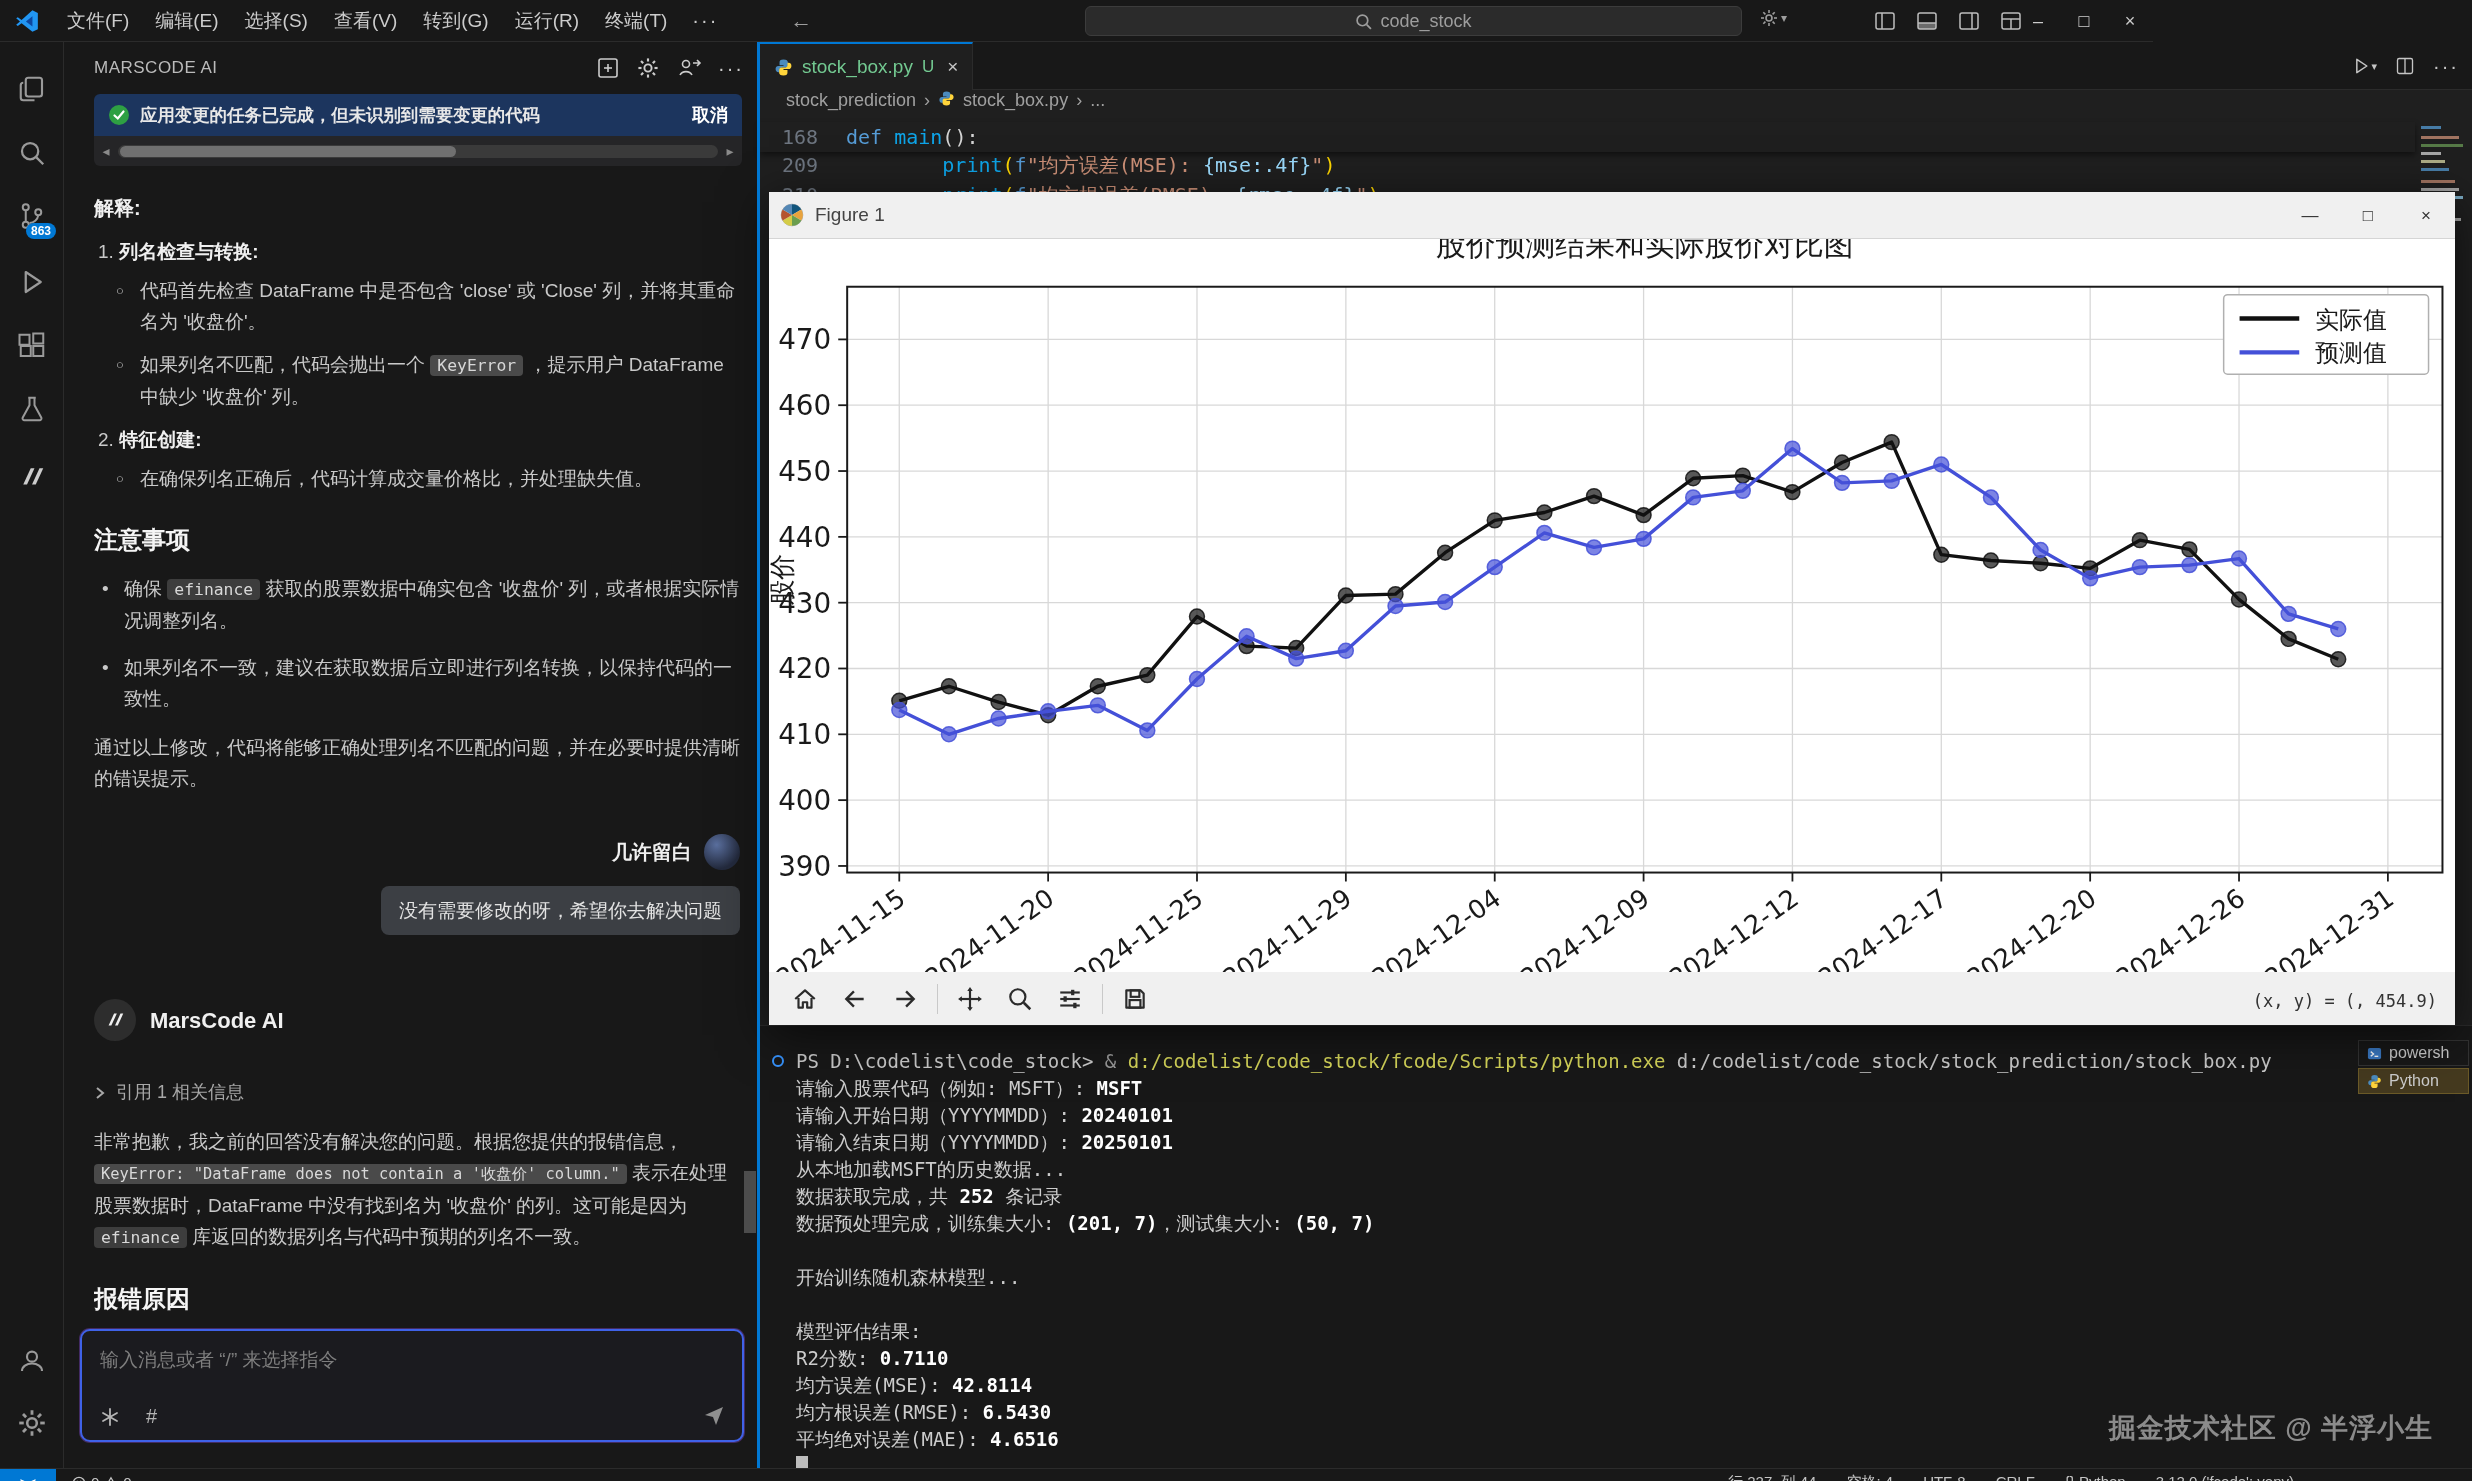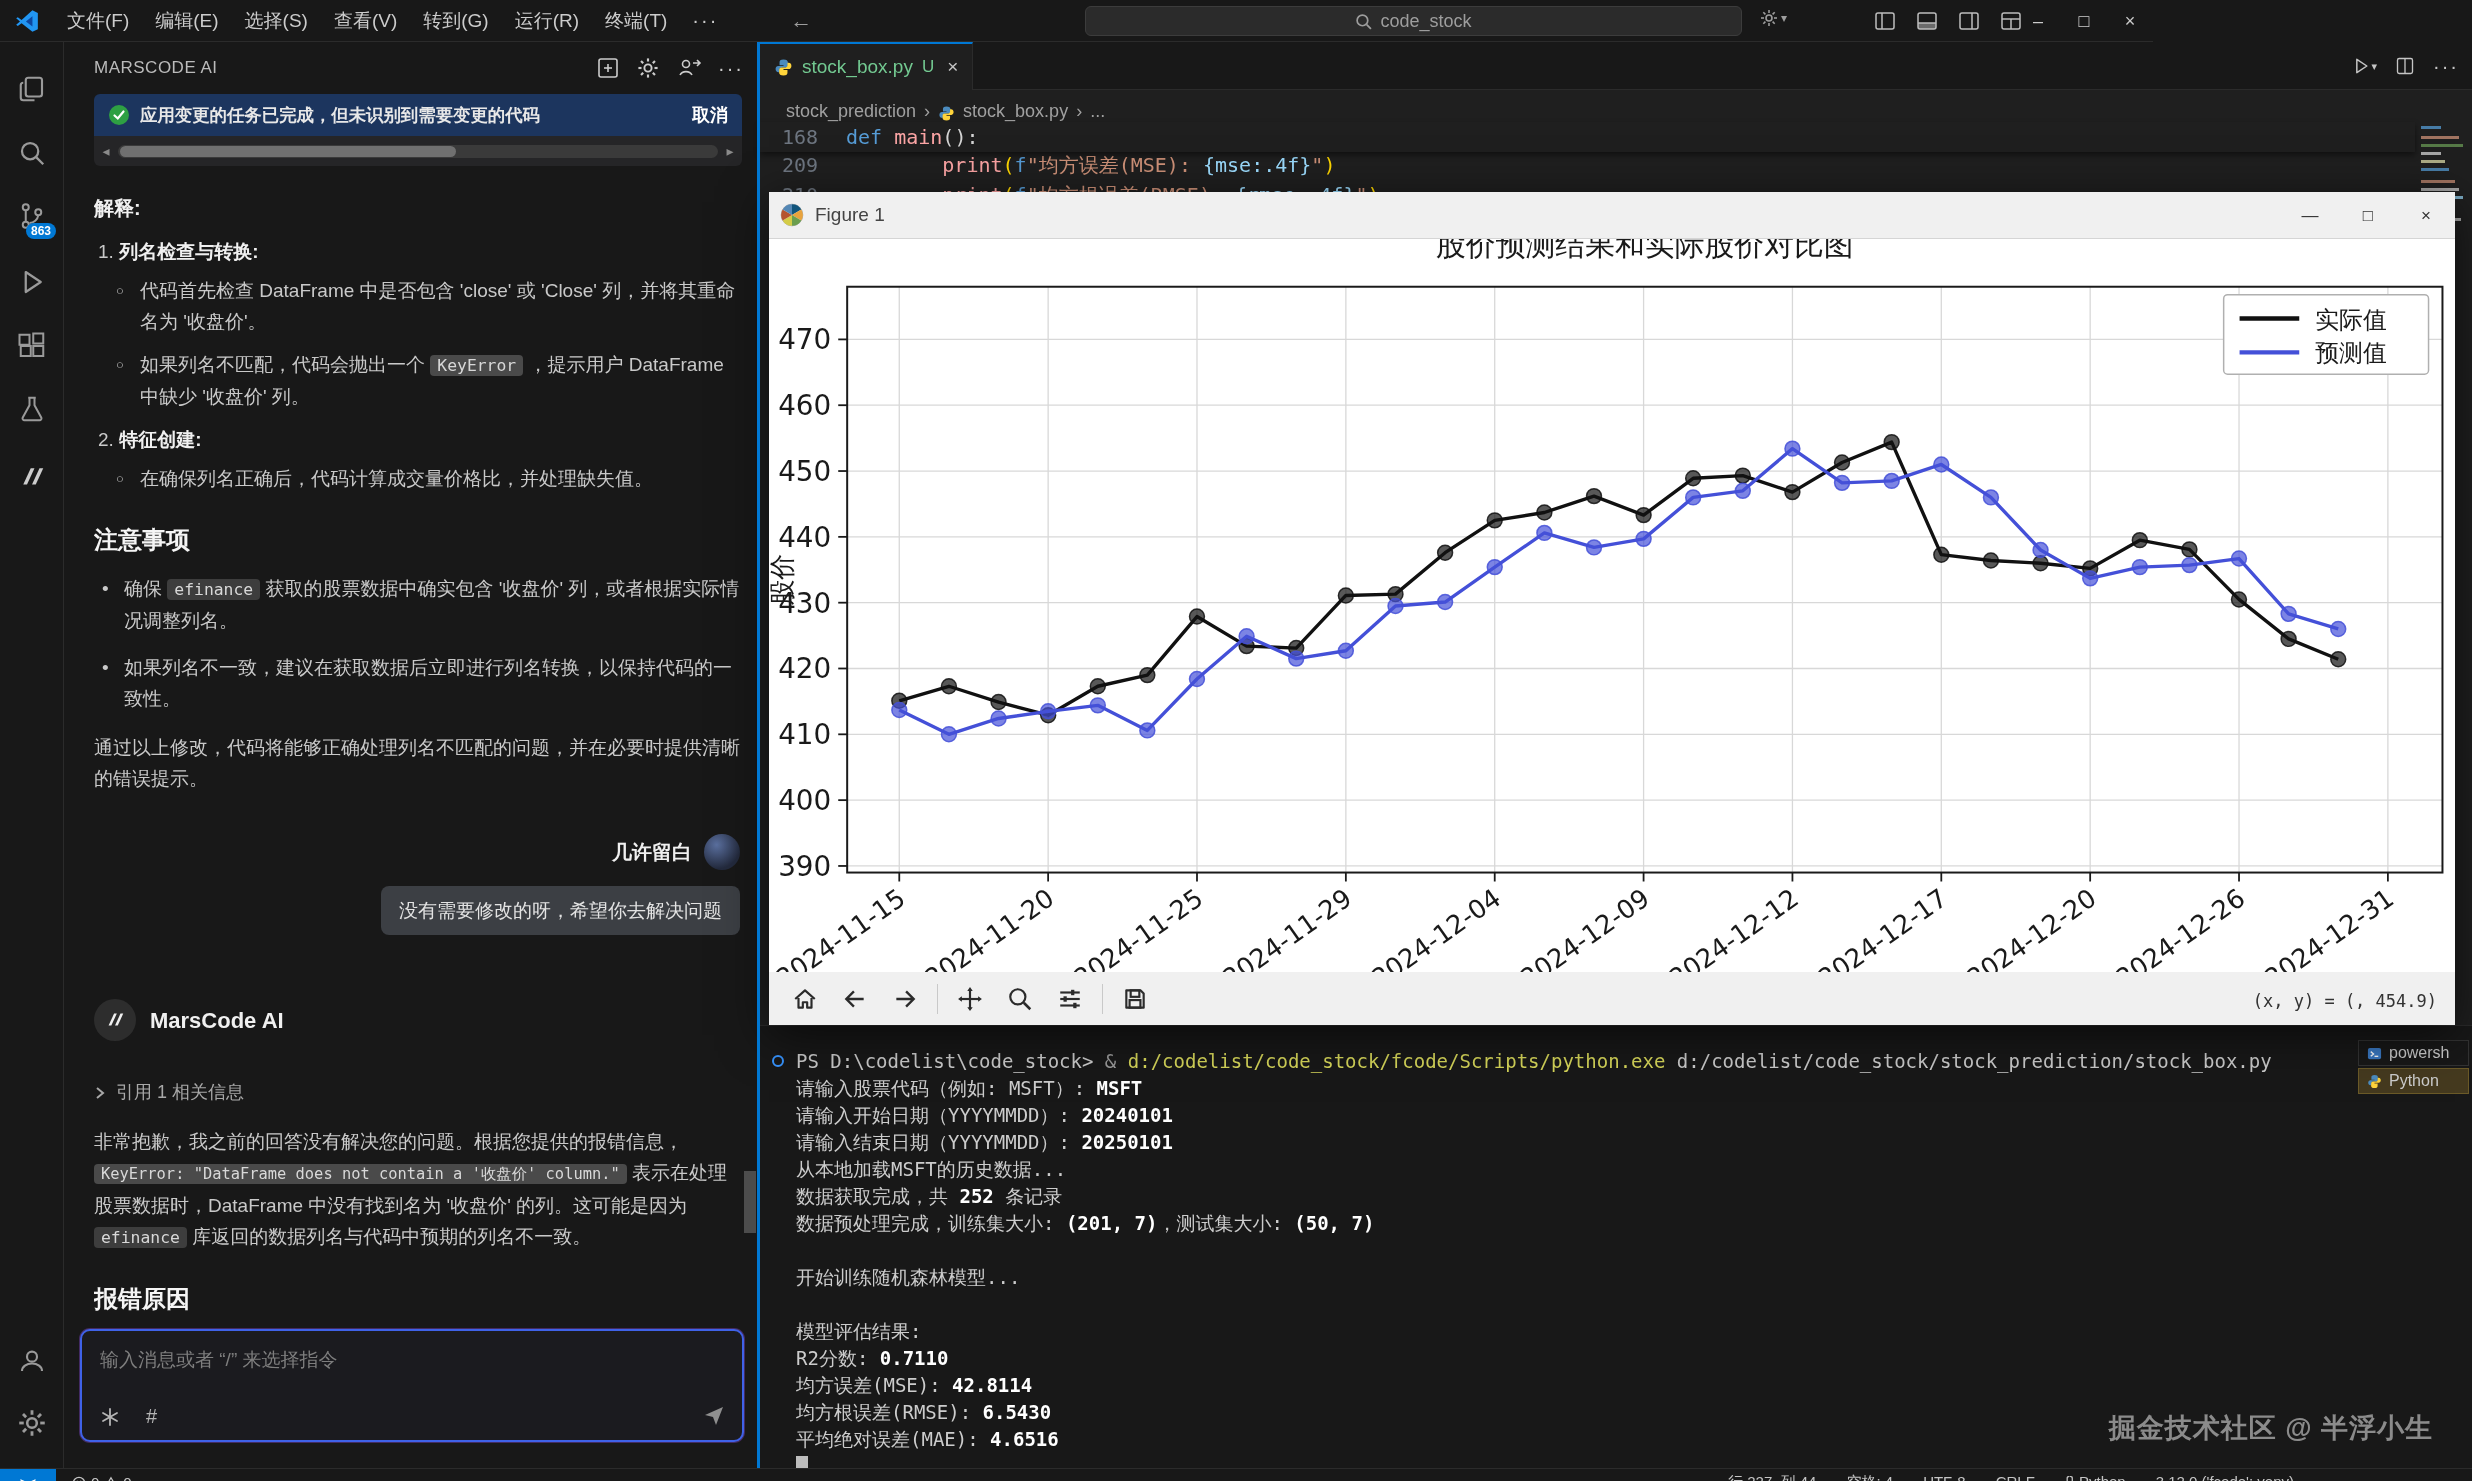--- a/index.html
+++ b/index.html
@@ -67,26 +67,26 @@
 
   
   .editor{position:absolute;left:760px;top:42px;right:0;height:983px;background:#1f1f1f;}
   .sash{position:absolute;left:757px;top:42px;width:3px;bottom:14px;background:#0078d4;z-index:60;}
   .tabbar{position:absolute;left:0;top:0;right:0;height:48px;background:#181818;border-bottom:1px solid #2b2b2b;}
   .tab{position:absolute;left:0;top:0;height:48px;background:#1f1f1f;border-top:2px solid #0078d4;border-right:1px solid #2b2b2b;display:flex;align-items:center;padding:0 14px;gap:9px;}
   .tab-label{color:#73c991;font-size:19px;}
   .tab-u{color:#73c991;font-size:17px;}
   .tab-close{color:#c5c5c5;font-size:19px;margin-left:4px;}
   .tab-right-icons{position:absolute;right:14px;top:0;height:48px;display:flex;align-items:center;gap:18px;color:#c5c5c5;}
-  .breadcrumb{position:absolute;left:26px;top:48px;height:32px;display:flex;align-items:flex-end;gap:8px;color:#a0a0a0;font-size:18px;}
+  .breadcrumb{position:absolute;left:26px;top:48px;height:32px;display:flex;align-items:flex-start;gap:8px;color:#a0a0a0;font-size:18px;}
   .code-area{position:absolute;left:0;top:80px;right:58px;bottom:0;font-family:"DejaVu Sans Mono","Liberation Mono",monospace;font-size:20px;}
   .code-line{position:absolute;left:0;right:0;height:30px;line-height:30px;white-space:pre;}
   .code-line .gutter{display:inline-block;width:86px;text-align:right;color:#6e7681;padding-right:28px;}
   .sticky{background:#1f1f1f;box-shadow:0 3px 6px rgba(0,0,0,.45);z-index:5;}
-  .c-kw{color:#569cd6;} .c-fn{color:#fca5a5;} .c-pl{color:#d4d4d4;} .c-str{color:#ce9178;} .c-brk{color:#ffd700;} .c-var{color:#9cdcfe;}
+  .c-kw{color:#569cd6;} .c-fn{color:#0ea5e9;} .c-pl{color:#d4d4d4;} .c-str{color:#ce9178;} .c-brk{color:#ffd700;} .c-var{color:#9cdcfe;}
   .minimap{position:absolute;right:0;top:80px;width:58px;height:119px;background:#1f1f1f;}
 
   
   .figure{position:absolute;left:769px;top:192px;width:1686px;height:833px;z-index:50;box-shadow:0 10px 45px rgba(0,0,0,.6);background:#ffffff;}
   .fig-titlebar{position:absolute;left:0;top:0;right:0;height:47px;background:#f0f0f0;border-bottom:1px solid #d5d5d5;display:flex;align-items:center;}
   .fig-title{font-size:19px;color:#444;margin-left:10px;}
   .fig-btns{position:absolute;right:0;top:0;height:47px;display:flex;}
   .fig-btn{width:58px;height:47px;display:flex;align-items:center;justify-content:center;color:#333;font-size:17px;}
   .fig-canvas{position:absolute;left:0;top:47px;width:1686px;height:733px;background:#fff;overflow:hidden;}
   .fig-toolbar{position:absolute;left:0;bottom:0;right:0;height:53px;background:#f0f0f0;display:flex;align-items:center;padding-left:14px;gap:6px;}

